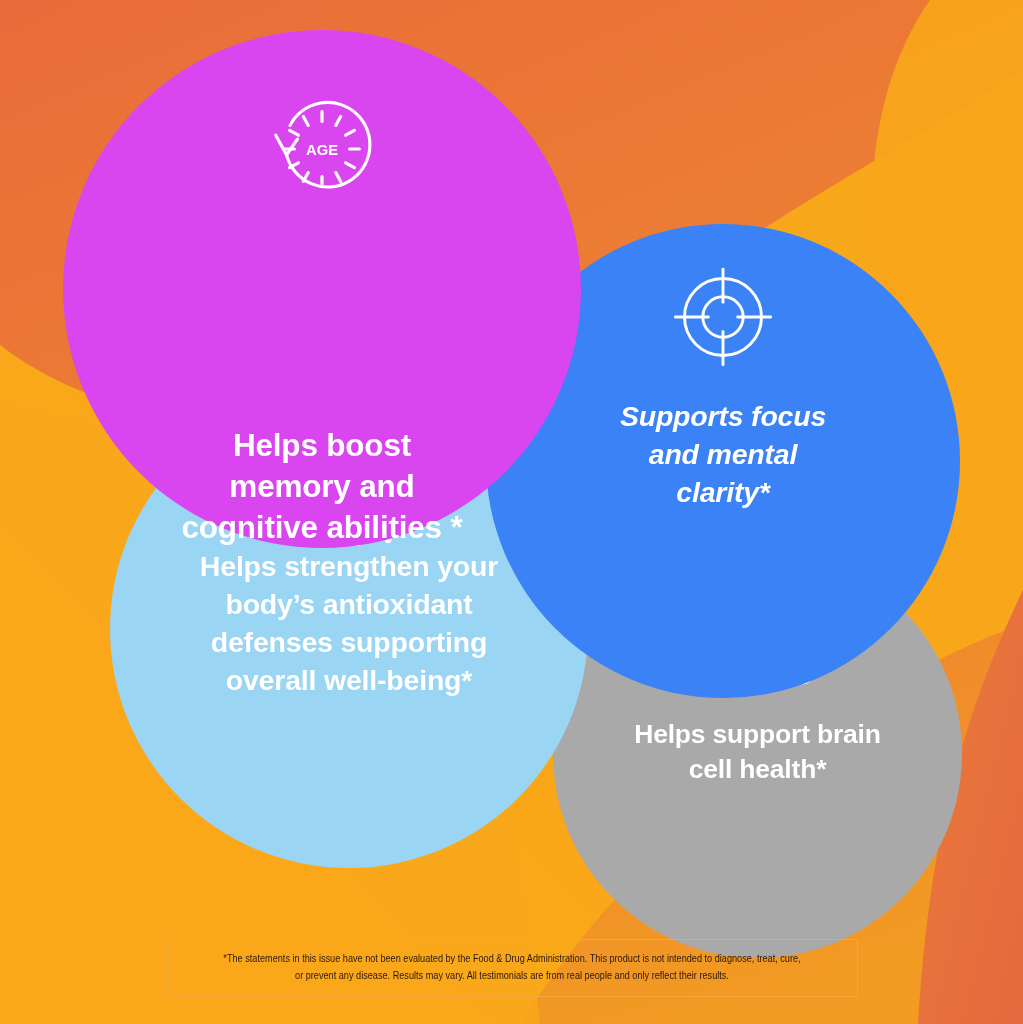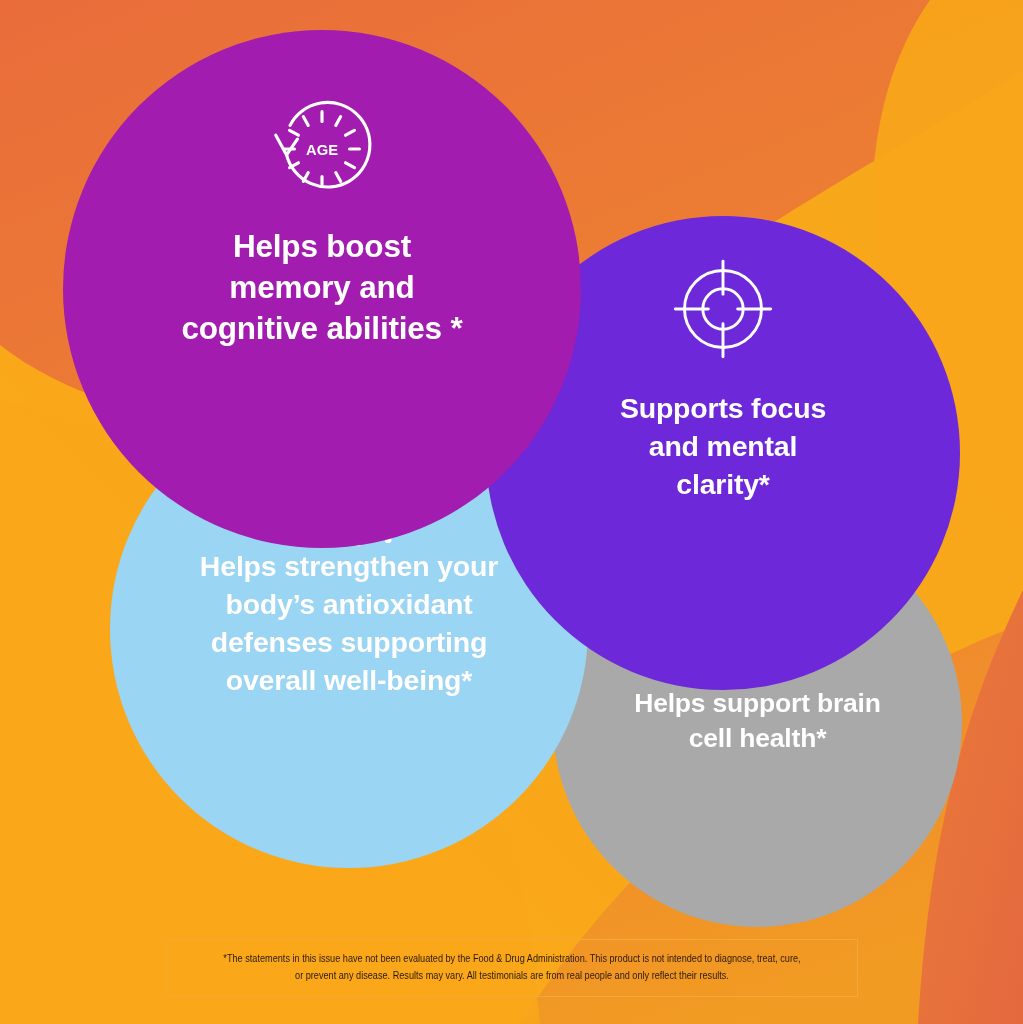--- a/index.html
+++ b/index.html
@@ -52,39 +52,41 @@
     white-space: pre-line;
     text-shadow: 0 0 1px rgba(0,0,0,0.05);
   }
 
   
   #circle-memory {
     left: 63px;
     top: 30px;
     width: 518px;
     height: 518px;
-    background: #a21caf;
+    background: #d946ef;
     z-index: 4;
     padding-top: 60px;
+    justify-content: space-between;
   }
   #circle-memory .circle-caption {
     font-size: 31.5px;
     line-height: 1.30;
     margin-top: 18px;
   }
 
   
   #circle-focus {
     left: 486px;
-    top: 216px;
+    top: 224px;
     width: 474px;
     height: 474px;
-    background: #6d28d9;
+    background: #3b82f6;
     z-index: 3;
     padding-top: 38px;
+    font-style: italic;
   }
   #circle-focus .circle-caption {
     font-size: 28.5px;
     line-height: 1.33;
     margin-top: 26px;
   }
 
   
   #circle-antioxidant {
     left: 110px;
@@ -96,21 +98,21 @@
     padding-top: 58px;
   }
   #circle-antioxidant .circle-caption {
     font-size: 28.5px;
     line-height: 1.33;
   }
 
   
   #circle-cell {
     left: 553px;
-    top: 518px;
+    top: 549px;
     width: 409px;
     height: 409px;
     background: #A9A9A9;
     z-index: 1;
     padding-top: 30px;
   }
   #circle-cell .circle-caption {
     font-size: 26.5px;
     line-height: 1.33;
     margin-top: 28px;

